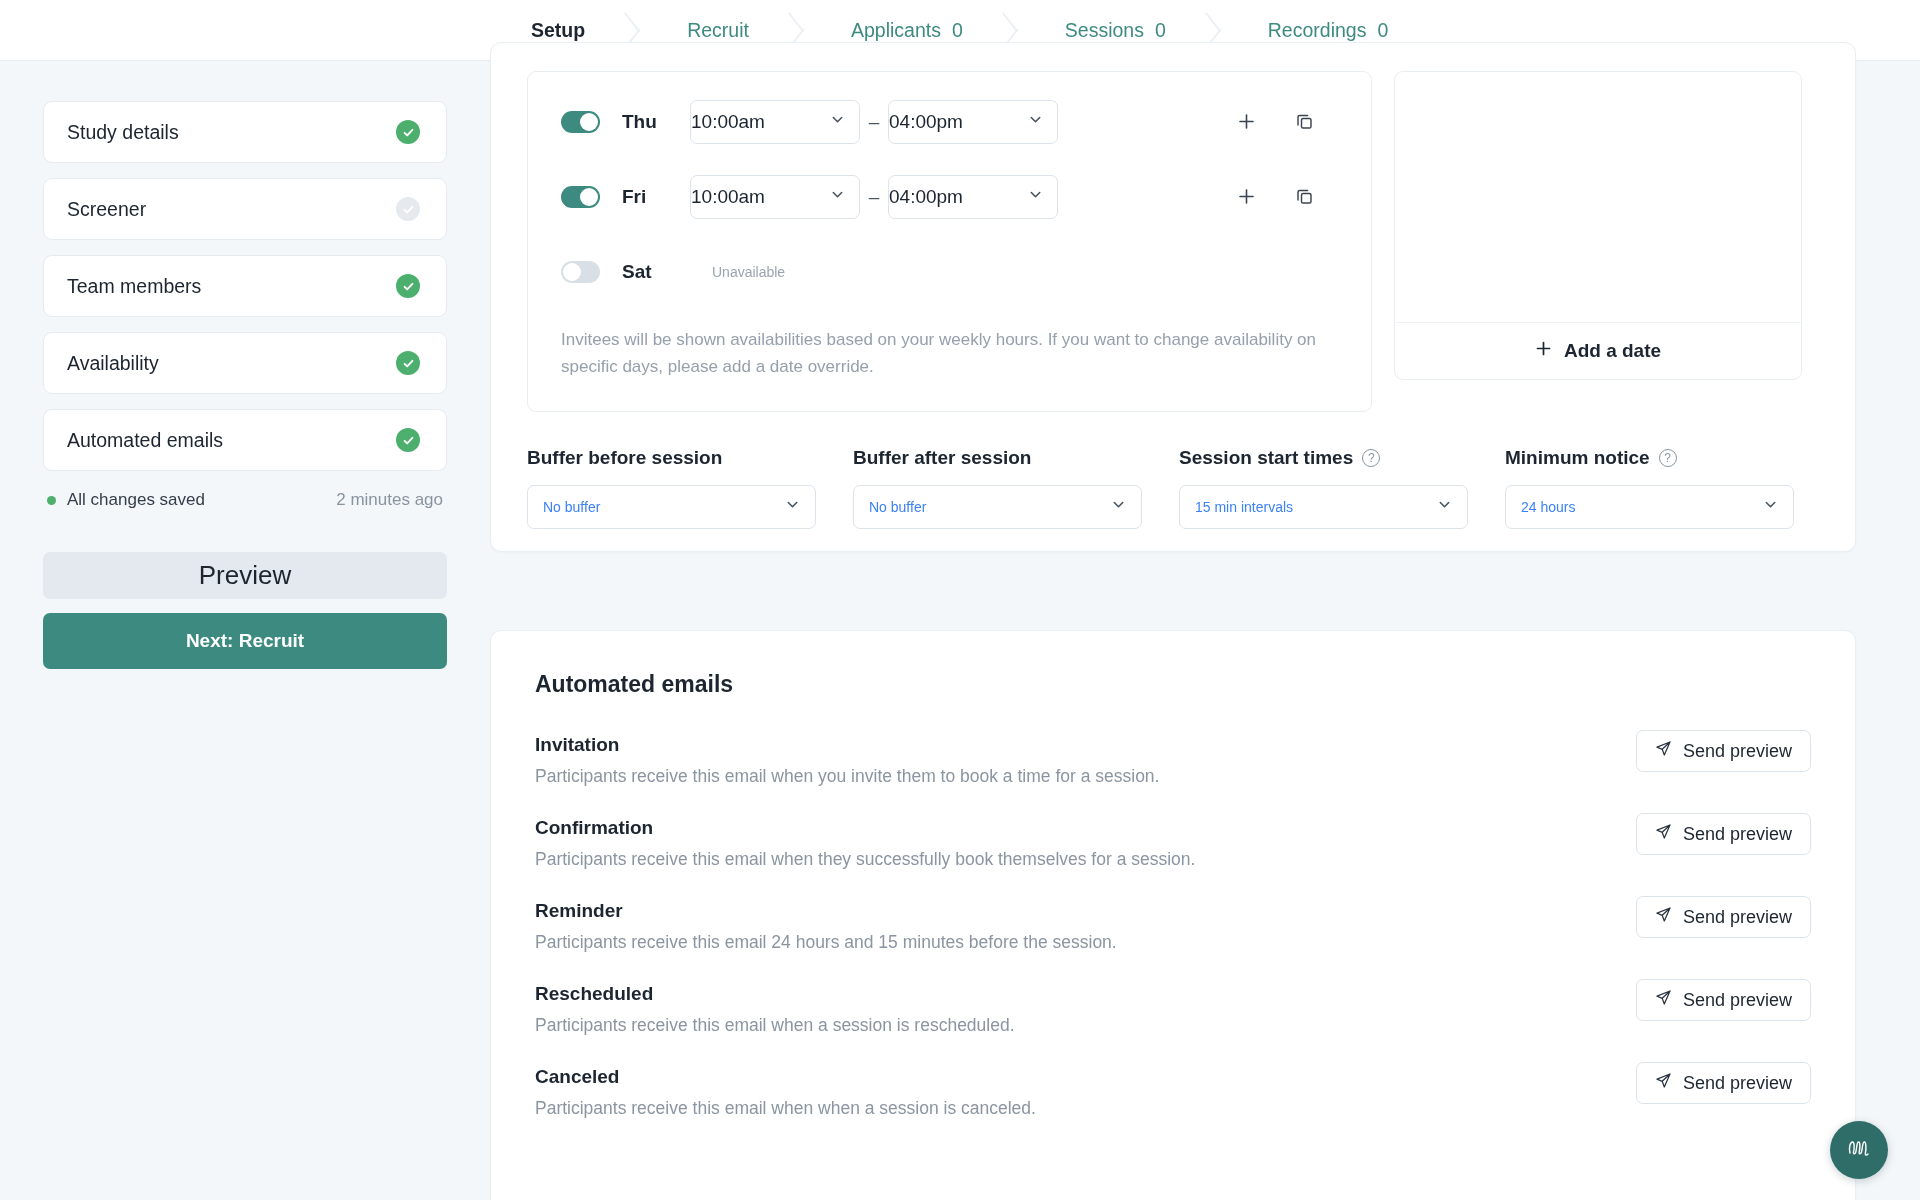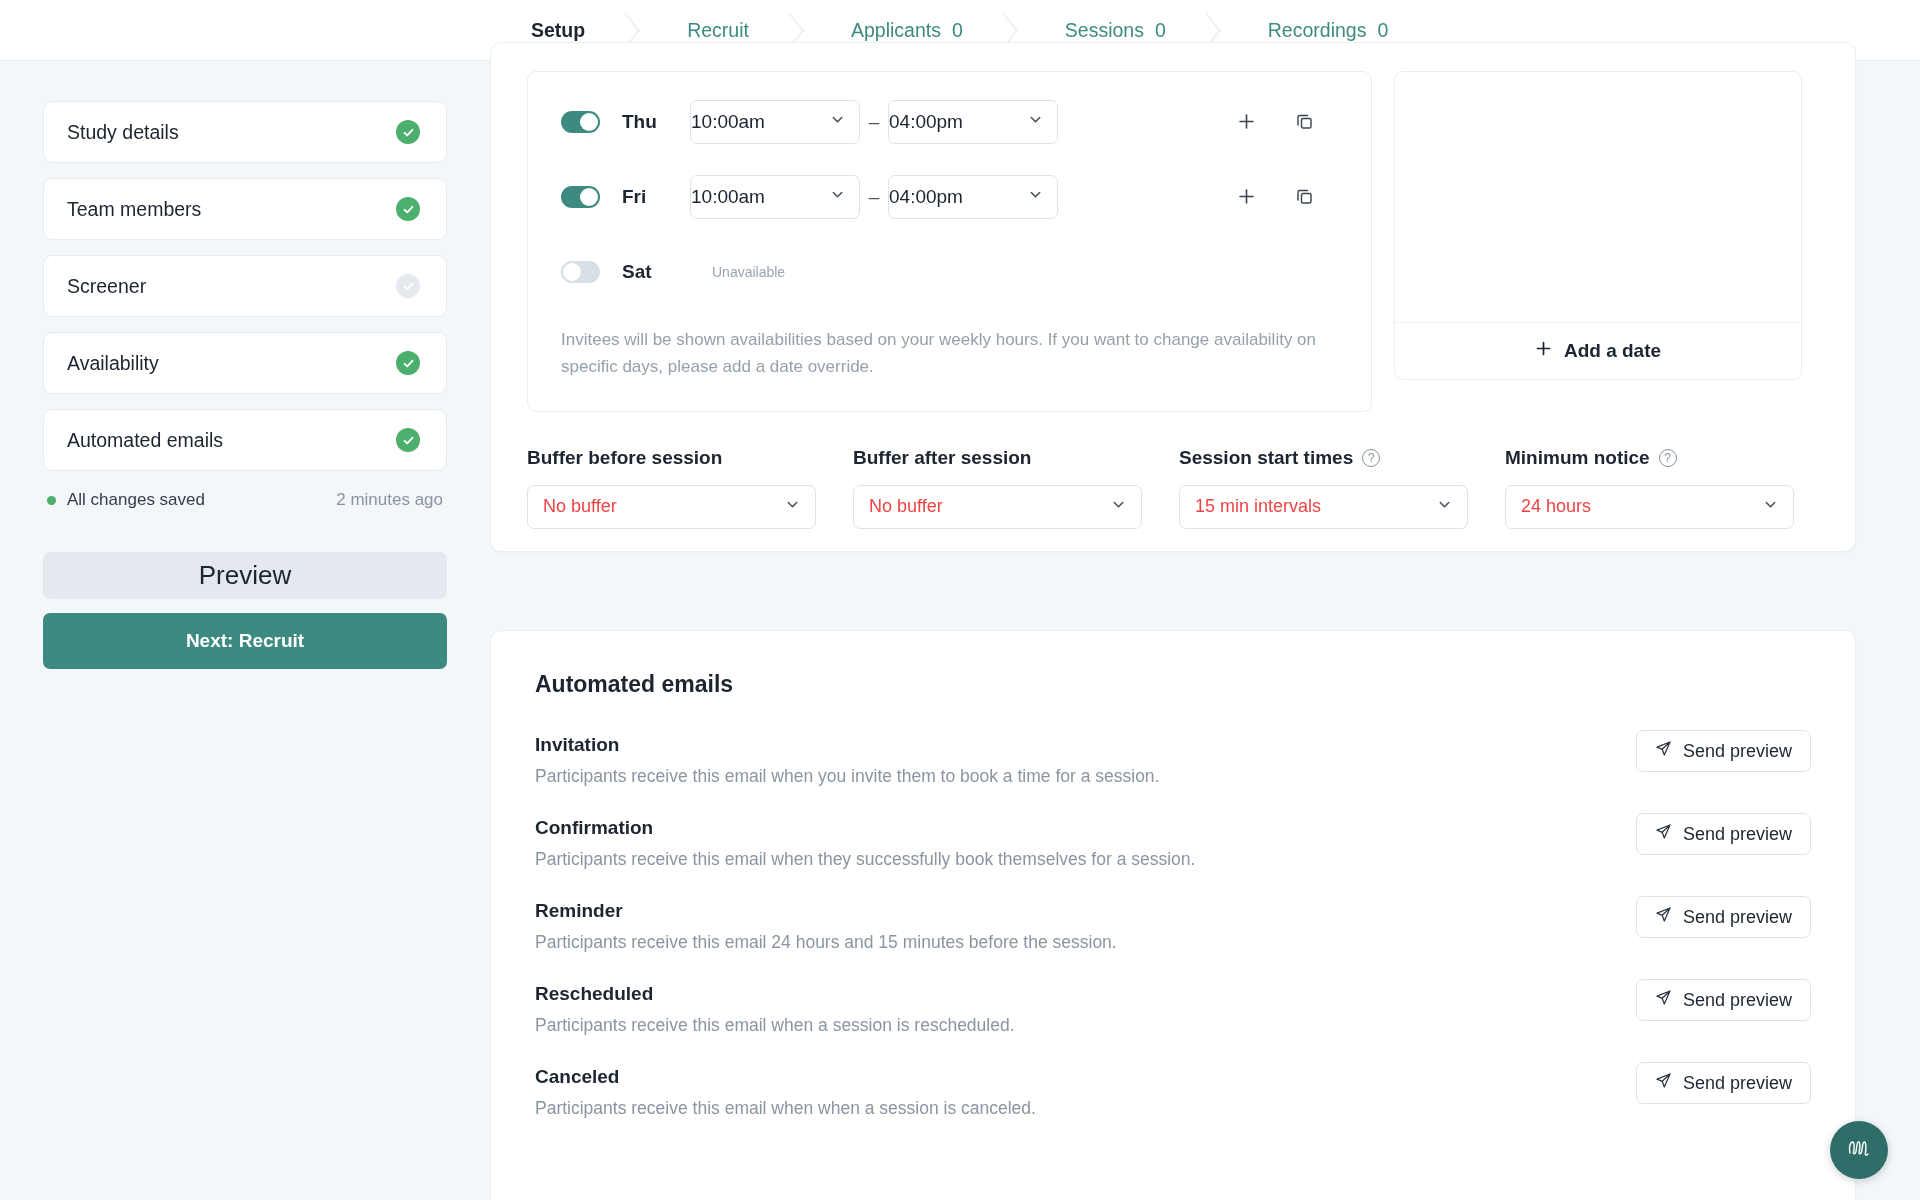--- a/index.html
+++ b/index.html
@@ -196,21 +196,21 @@
     display: flex; align-items: center; justify-content: center;
     font-family: "Liberation Sans", sans-serif;
     cursor: pointer;
   }
   .sel {
     width: 100%; height: 44px;
     border: 1px solid #dde3ea; border-radius: 7px; background: #fff;
     display: flex; align-items: center; justify-content: space-between;
     padding: 0 15px; cursor: pointer;
   }
-  .sel span.v { font-size: 18px; color: #ef4444; }
+  .sel span.v { font-size: 14px; color: #3b82f6; }
 
   
   .card-emails {
     position: absolute; top: 560px; left: 0;
     width: 1366px; height: 600px;
     padding: 40px 44px 0 44px;
   }
   .emails-title { font-size: 23px; font-weight: bold; color: #1c2530; margin-bottom: 36px; }
   .email-row {
     display: flex; align-items: flex-start;
@@ -274,30 +274,30 @@
   <div id="side-items">
       <div class="side-item">
         <div class="side-label">Study details</div>
         <div class="chk done">
           <svg width="13" height="13" viewBox="0 0 13 13">
             <path d="M2.6 6.8l2.6 2.6 5.2-5.6" fill="none" stroke="#ffffff" stroke-width="1.9" stroke-linecap="round" stroke-linejoin="round"></path>
           </svg>
         </div>
       </div>
       <div class="side-item">
-        <div class="side-label">Team members</div>
-        <div class="chk done">
+        <div class="side-label">Screener</div>
+        <div class="chk todo">
           <svg width="13" height="13" viewBox="0 0 13 13">
             <path d="M2.6 6.8l2.6 2.6 5.2-5.6" fill="none" stroke="#ffffff" stroke-width="1.9" stroke-linecap="round" stroke-linejoin="round"></path>
           </svg>
         </div>
       </div>
       <div class="side-item">
-        <div class="side-label">Screener</div>
-        <div class="chk todo">
+        <div class="side-label">Team members</div>
+        <div class="chk done">
           <svg width="13" height="13" viewBox="0 0 13 13">
             <path d="M2.6 6.8l2.6 2.6 5.2-5.6" fill="none" stroke="#ffffff" stroke-width="1.9" stroke-linecap="round" stroke-linejoin="round"></path>
           </svg>
         </div>
       </div>
       <div class="side-item">
         <div class="side-label">Availability</div>
         <div class="chk done">
           <svg width="13" height="13" viewBox="0 0 13 13">
             <path d="M2.6 6.8l2.6 2.6 5.2-5.6" fill="none" stroke="#ffffff" stroke-width="1.9" stroke-linecap="round" stroke-linejoin="round"></path>

